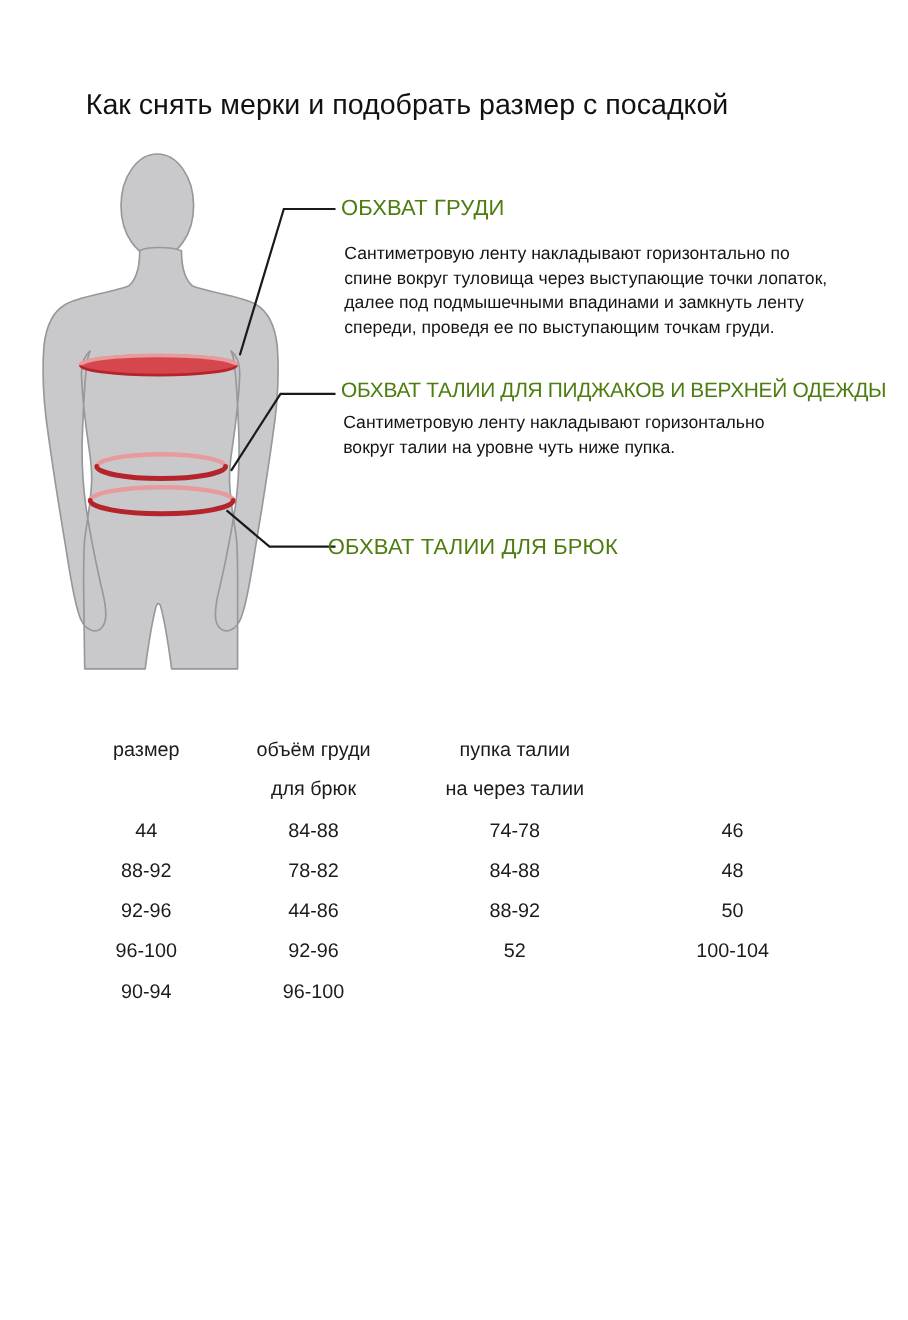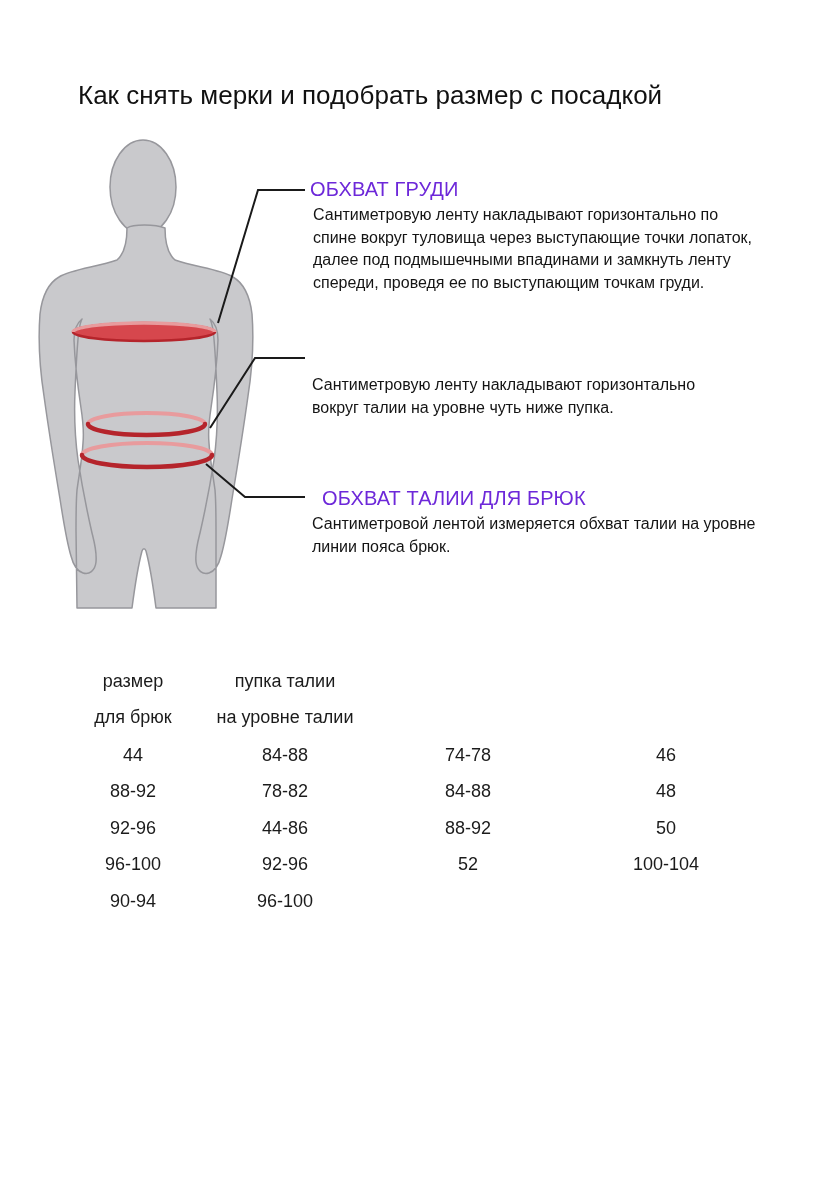--- a/index.html
+++ b/index.html
@@ -4,27 +4,27 @@
 <style>
   * { margin:0; padding:0; box-sizing:border-box; }
   html,body { background:#ffffff; }
   body { font-family:"Liberation Sans", sans-serif; color:#1b1b1b; }
   .page { position:relative; width:825px; height:1200px; background:#fff; overflow:hidden;padding-left:10px; }
 
   .page-title { position:absolute; left:78px; top:80px; font-size:26px; font-weight:400; color:#111; white-space:nowrap; }
 
   .figure-wrap { position:absolute; left:20px; top:130px; width:290px; height:480px; }
 
-  .measure-head { position:absolute; font-size:20px; font-weight:400; color:#6d28d9; white-space:nowrap; letter-spacing:0.1px; }
+  .measure-head { position:absolute; font-size:20px; font-weight:400; color:#4d7c0f; white-space:nowrap; letter-spacing:0.1px; }
   .measure-head.h1 { left:310px; top:178px; }
   .measure-head.h2 { left:310px; top:345px; font-size:19px; letter-spacing:-0.3px; }
-  .measure-head.h3 { left:322px; top:487px; }
+  .measure-head.h3 { left:298px; top:487px; }
 
   .measure-desc { position:absolute; font-size:16px; line-height:22.6px; color:#141414; }
-  .measure-desc.p1 { left:313px; top:204px; width:445px; }
+  .measure-desc.p1 { left:313px; top:220px; width:445px; }
   .measure-desc.p2 { left:312px; top:374px; width:420px; }
   .measure-desc.p3 { left:312px; top:513px; width:472px; }
 
   .table-title { position:absolute; left:60px; top:616px; width:700px; text-align:center; font-size:23px; font-weight:700; color:#0d0d0d; }
 
   .thead, .tbody { position:absolute; left:60px; width:700px; display:grid; grid-template-columns:146px 158px 208px 188px; font-size:18px; }
   .thead { top:663px; grid-auto-rows:36px; }
   .tbody { top:737px; grid-auto-rows:36.5px; }
   .cell { display:flex; align-items:center; justify-content:center; text-align:left; white-space:nowrap; }
 </style>
@@ -103,33 +103,34 @@
 
       <polyline points="198,193 238,60 285,60" fill="none" stroke-width="2" stroke="#1a1a1a"></polyline>
       <polyline points="190,298 235,228 285,228" fill="none" stroke-width="2" stroke="#1a1a1a"></polyline>
       <polyline points="186,334 225,367 285,367" fill="none" stroke-width="2" stroke="#1a1a1a"></polyline>
     </svg>
   </div>
 
   <div class="measure-head h1">ОБХВАТ ГРУДИ</div>
   <div class="measure-desc p1">Сантиметровую ленту накладывают горизонтально по спине вокруг туловища через выступающие точки лопаток, далее под подмышечными впадинами и замкнуть ленту спереди, проведя ее по выступающим точкам груди.</div>
 
+  <div class="measure-head h2">ОБХВАТ ТАЛИИ ДЛЯ ПИДЖАКОВ И ВЕРХНЕЙ ОДЕЖДЫ</div>
   <div class="measure-desc p2">Сантиметровую ленту накладывают горизонтально вокруг талии на уровне чуть ниже пупка.</div>
 
   <div class="measure-head h3">ОБХВАТ ТАЛИИ ДЛЯ БРЮК</div>
-  <div class="measure-desc p3">Сантиметровой лентой измеряется обхват талии на уровне линии пояса брюк.</div>
 
 
   <div class="thead">
     <div class="cell">размер</div>
+    <div class="cell">объём груди</div>
     <div class="cell">пупка талии</div>
     <div class="cell"></div>
     <div class="cell"></div>
     <div class="cell">для брюк</div>
-    <div class="cell">на уровне талии</div>
+    <div class="cell">на через талии</div>
   </div>
 
   <div class="tbody">
     <div class="cell">44</div>
     <div class="cell">84-88</div>
     <div class="cell">74-78</div>
 
     <div class="cell">46</div>
     <div class="cell">88-92</div>
     <div class="cell">78-82</div>

